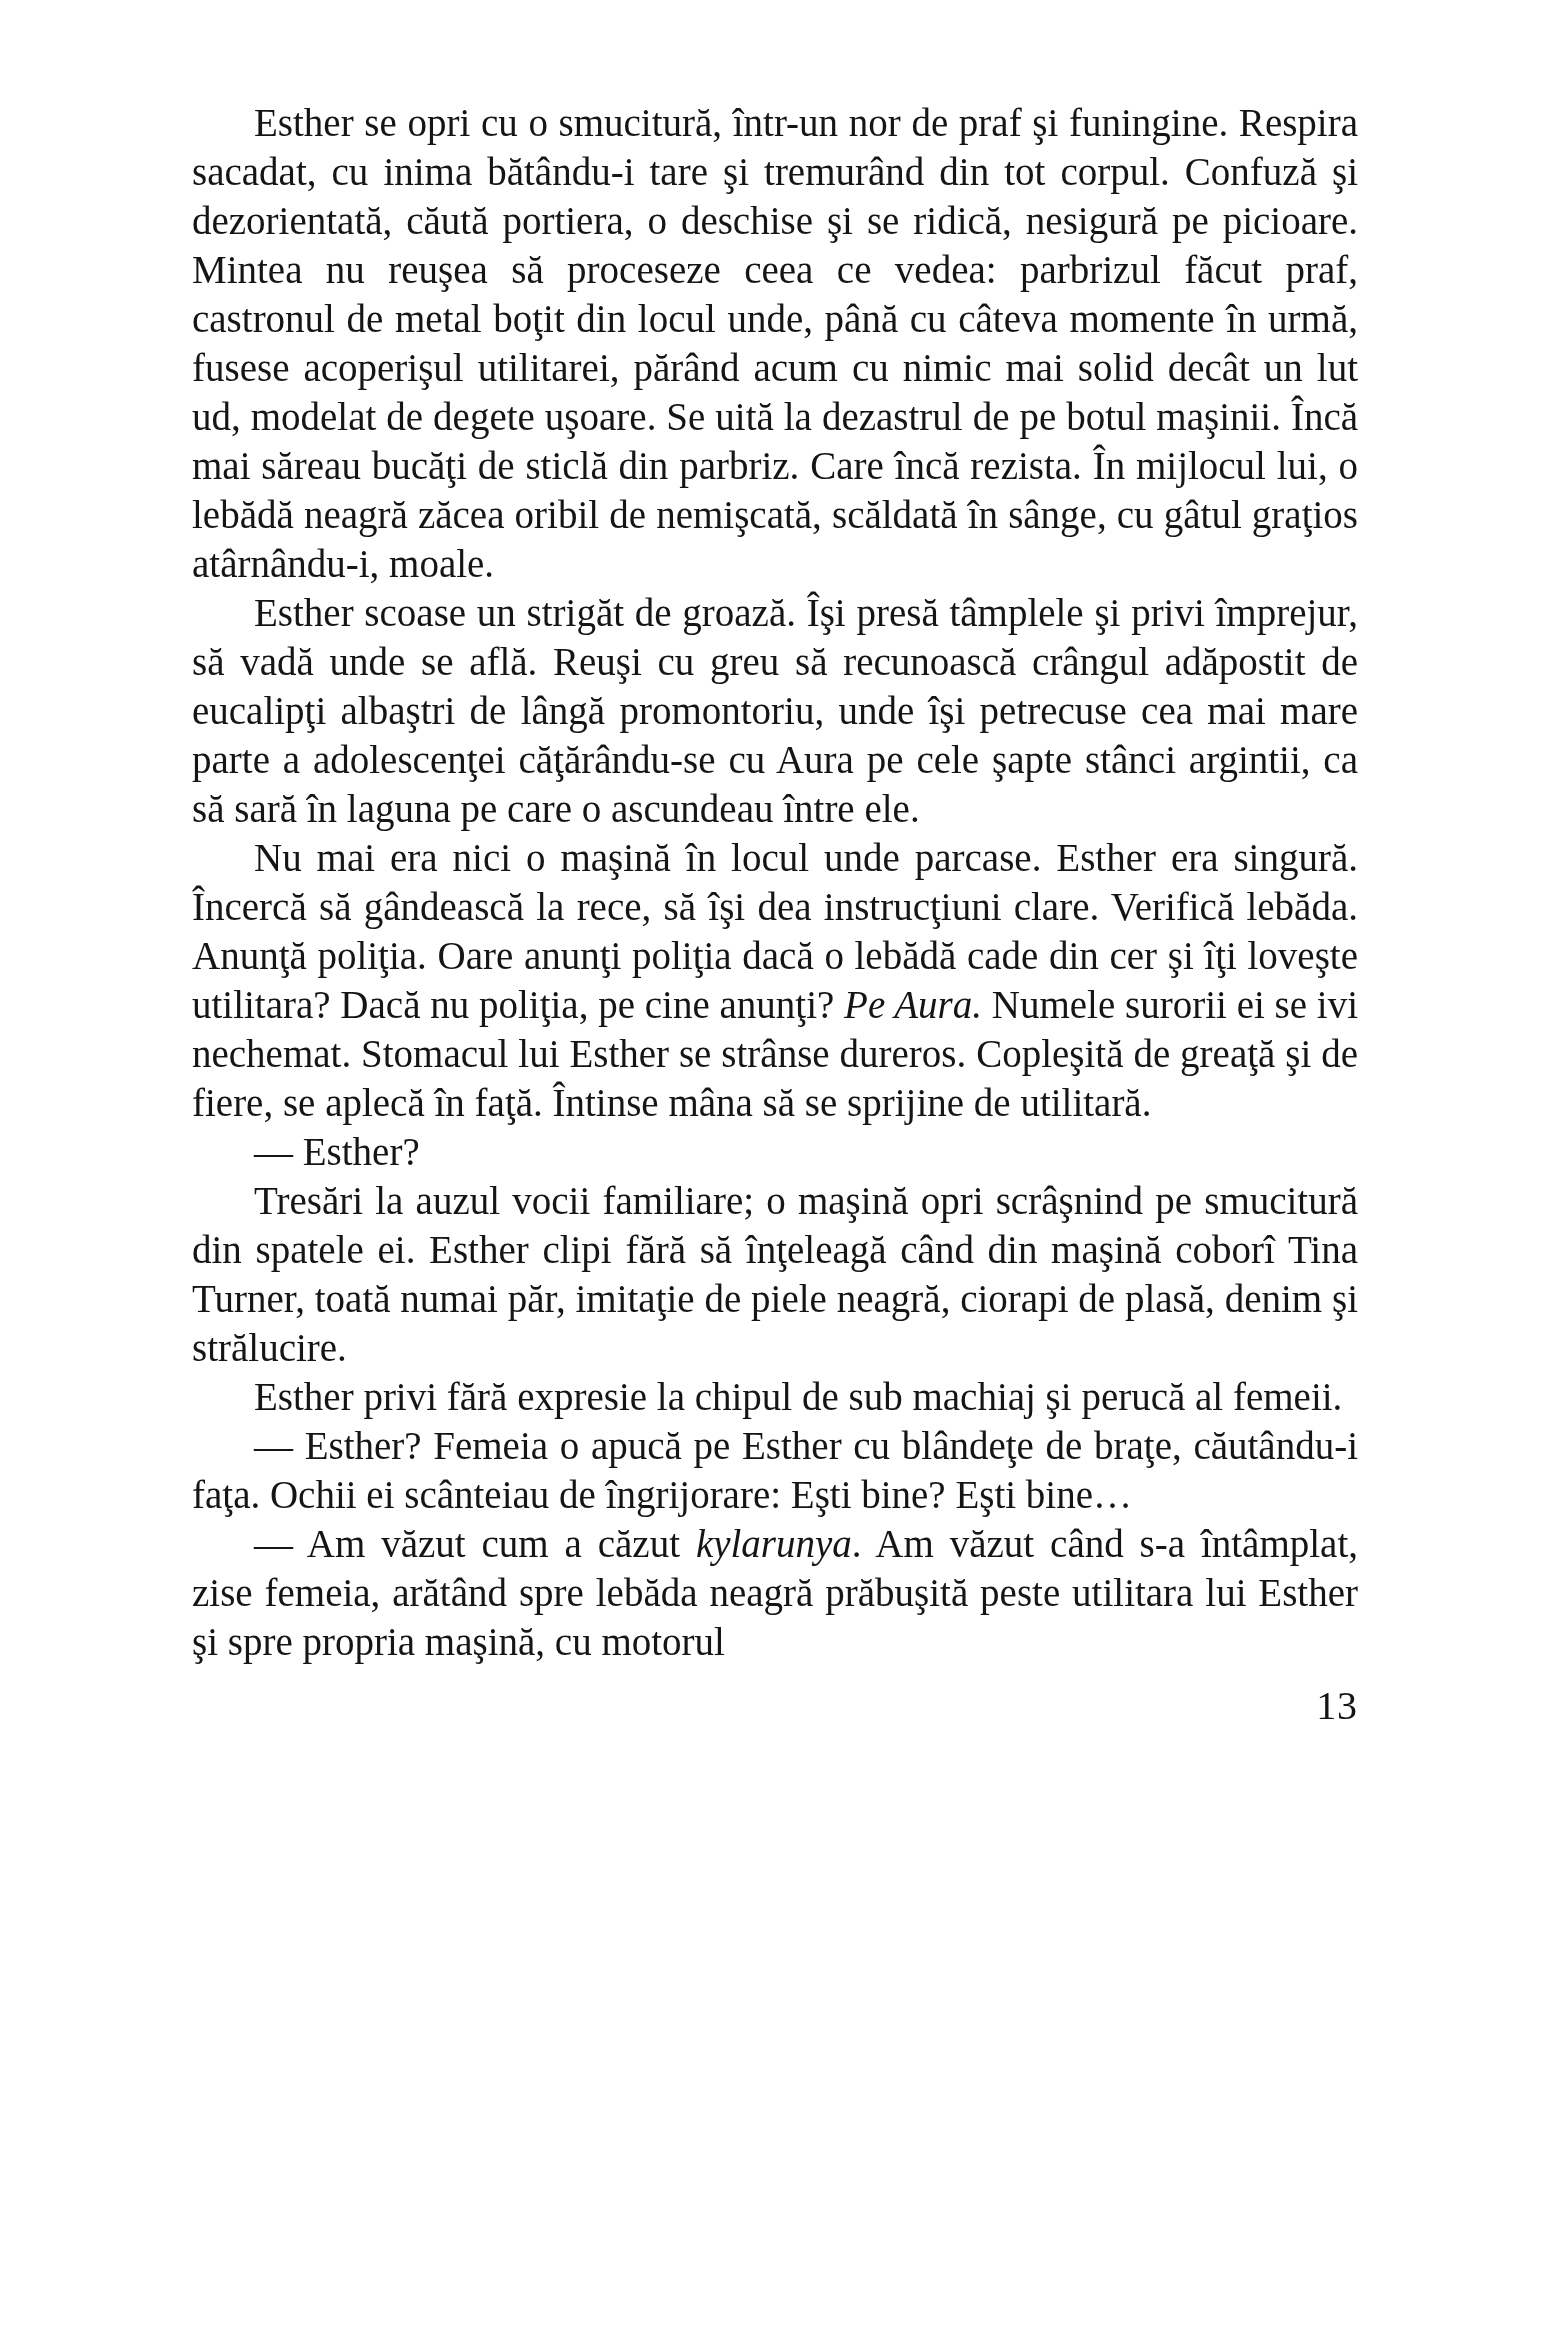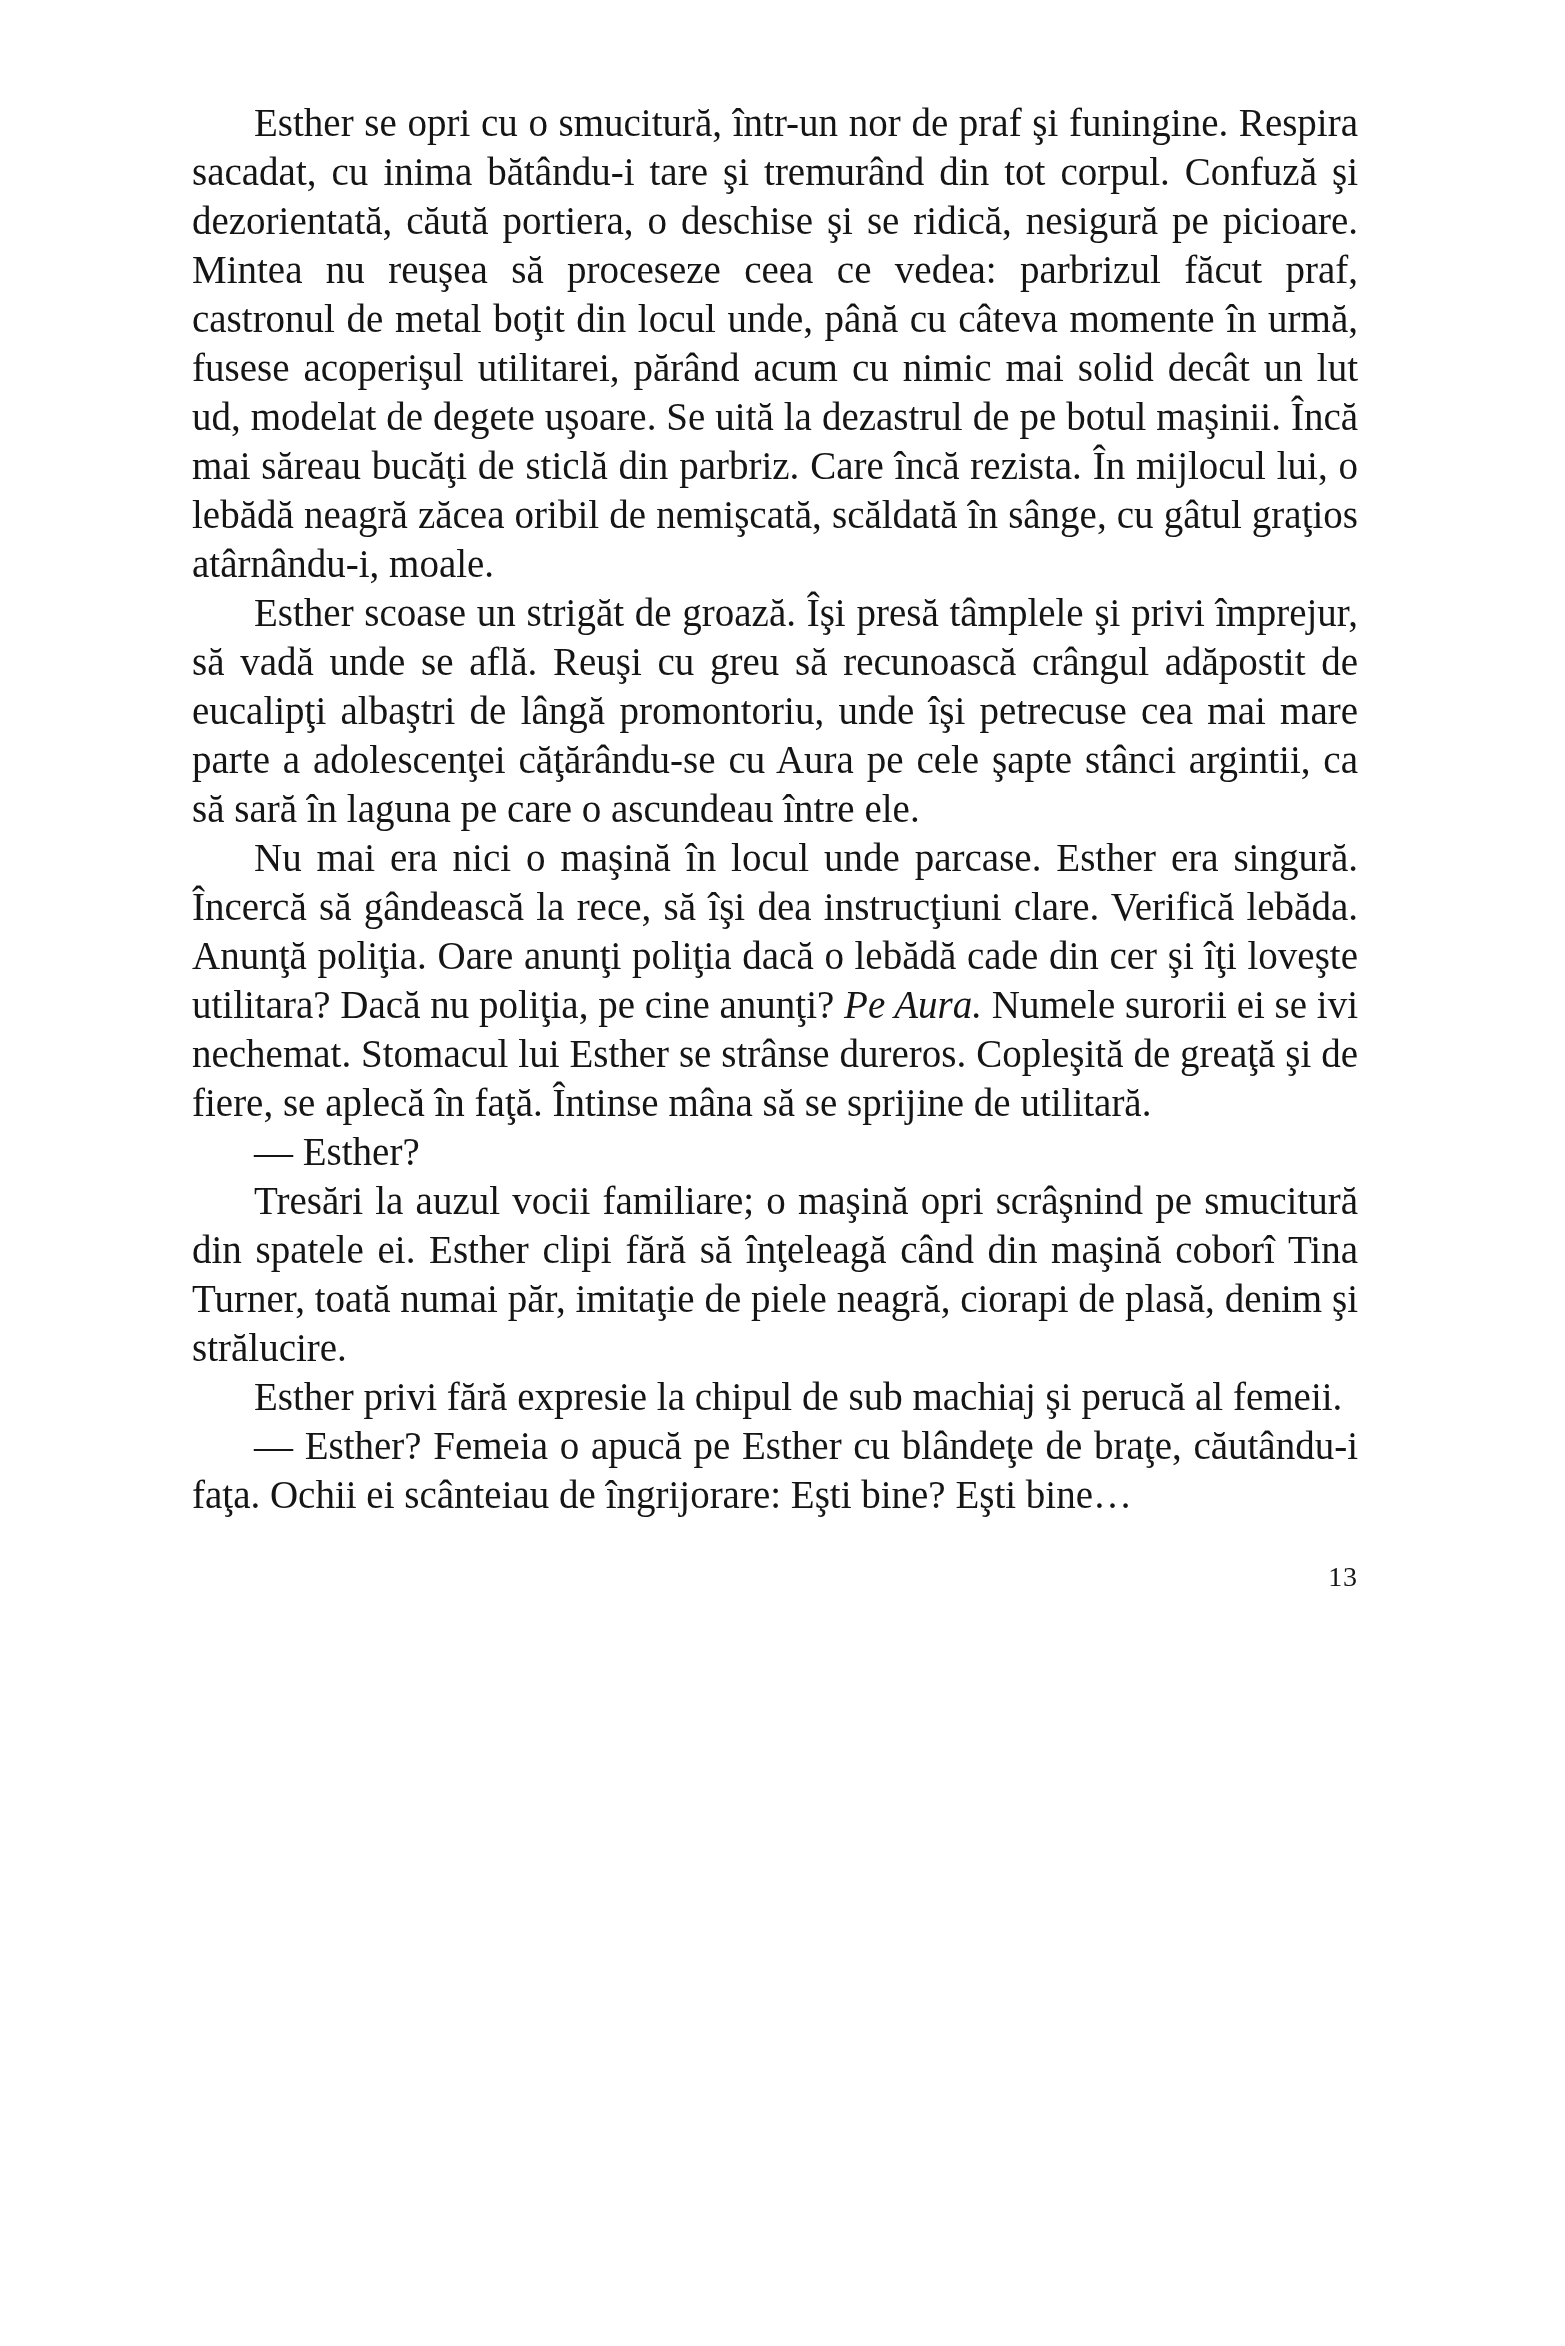--- a/index.html
+++ b/index.html
@@ -27,23 +27,23 @@
   .text-block p {
     margin: 0;
     padding: 0;
     text-indent: 62px;
   }
   .text-block span.italic {
     font-style: italic;
     margin-top: 44px;
   }
   .page-number {
-    margin-top: 33px;
+    margin-top: 15px;
     text-align: right;
-    font-size: 28px;
+    font-size: 40px;
     letter-spacing: 0.9px;
   }
 </style>
 </head>
 <body>
 
 <div class="text-block">
 
   <p>
     <span class="normal">Esther se opri cu o smucitură, într-un nor de praf şi funingine. Respira sacadat, cu inima bătându-i tare şi tremurând din tot corpul. Confuză şi dezorientată, căută portiera, o deschise şi se ridică, nesigură pe picioare. Mintea nu reuşea să proceseze ceea ce vedea: parbrizul făcut praf, castronul de metal boţit din locul unde, până cu câteva momente în urmă, fusese acoperişul utilitarei, părând acum cu nimic mai solid decât un lut ud, modelat de degete uşoare. Se uită la dezastrul de pe botul maşinii. Încă mai săreau bucăţi de sticlă din parbriz. Care încă rezista. În mijlocul lui, o lebădă neagră zăcea oribil de nemişcată, scăldată în sânge, cu gâtul graţios atârnându-i, moale.</span>
@@ -66,17 +66,20 @@
   </p>
 
   <p>
     <span class="normal">Esther privi fără expresie la chipul de sub machiaj şi perucă al femeii.</span>
   </p>
 
   <p>
     <span class="normal">— Esther? Femeia o apucă pe Esther cu blândeţe de braţe, căutându-i faţa. Ochii ei scânteiau de îngrijorare: Eşti bine? Eşti bine…</span>
   </p>
 
+  <p>
+    <span class="normal">— Am văzut cum a căzut </span><span class="italic">kylarunya</span><span class="normal">. Am văzut când s-a întâmplat, zise femeia, arătând spre lebăda neagră prăbuşită peste utilitara lui Esther şi spre propria maşină, cu motorul</span>
+  </p>
 
   <div class="page-number">13</div>
 
 </div>
 
 
 </body></html>

